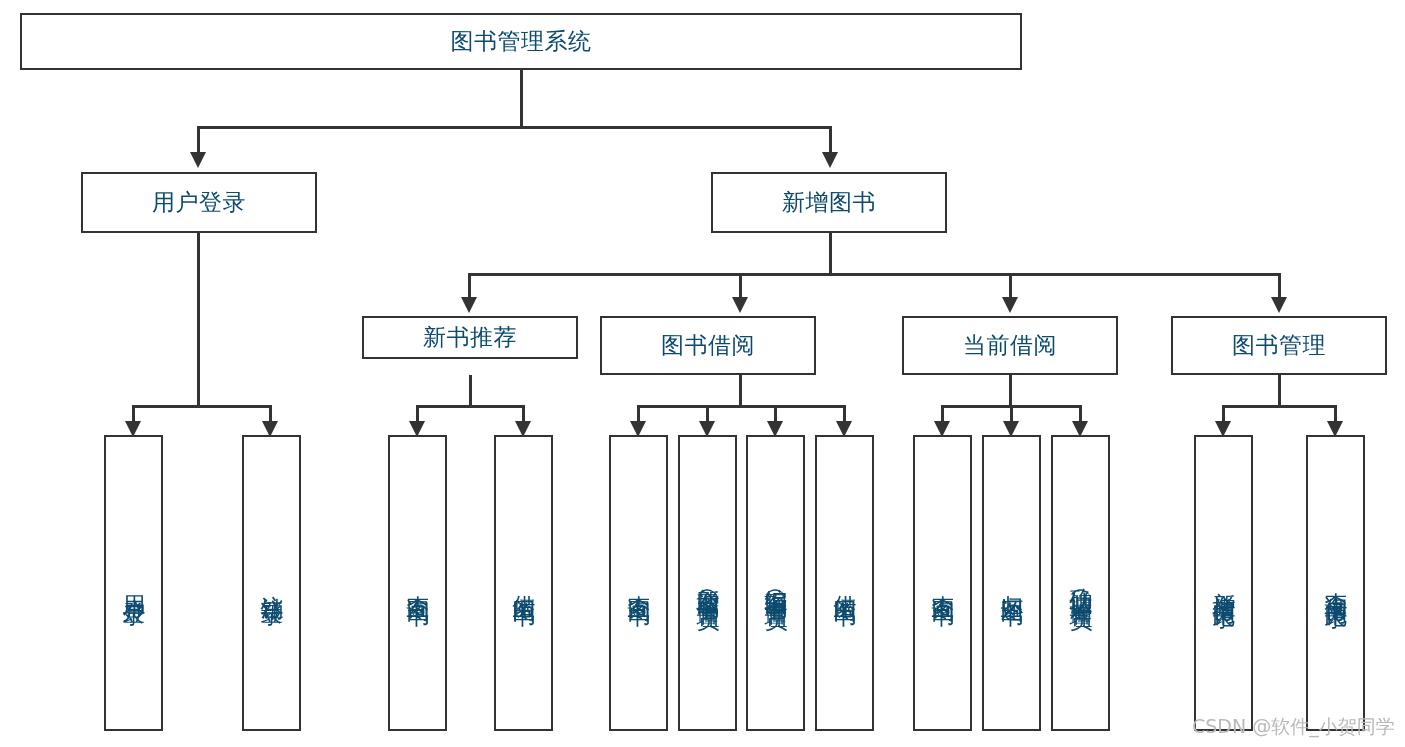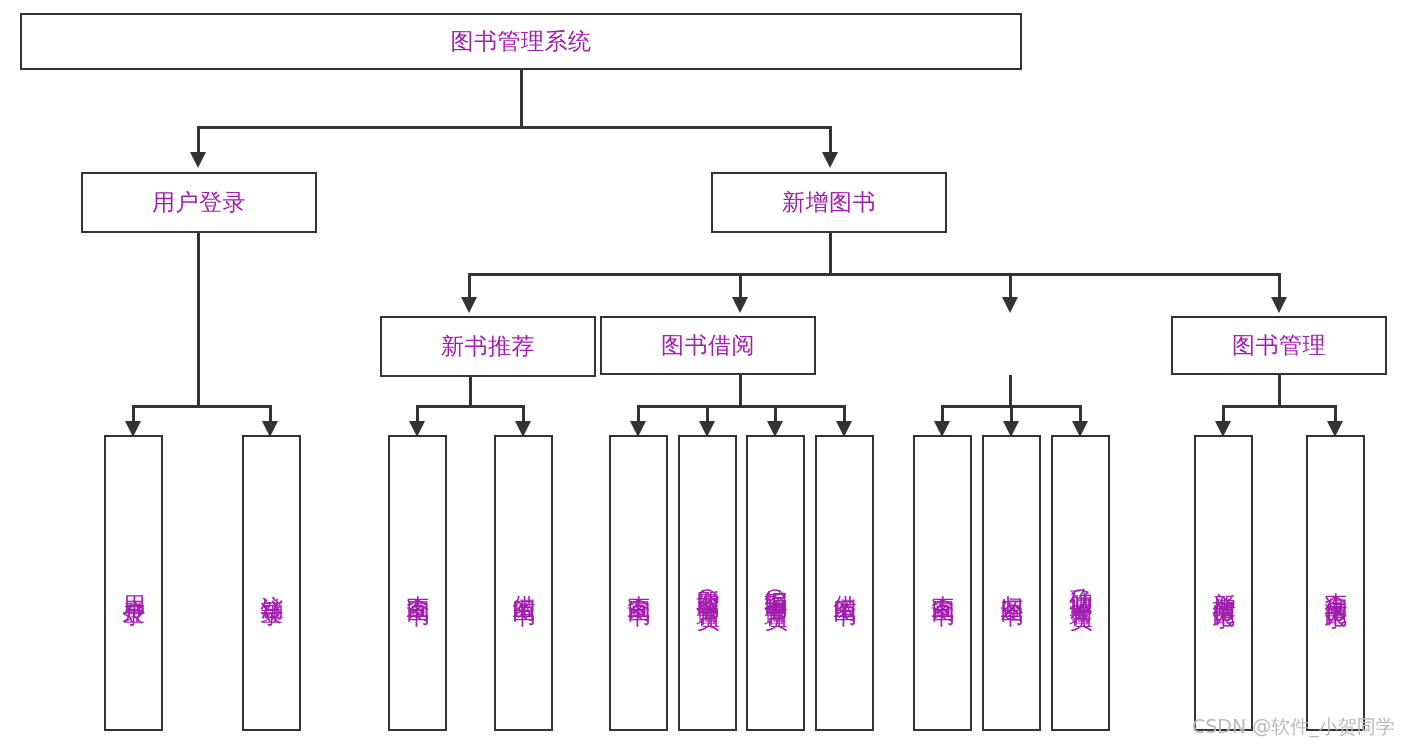--- a/index.html
+++ b/index.html
@@ -20,21 +20,21 @@
   }
   
   .node {
     position: absolute;
     box-sizing: border-box;
     border: 2.5px solid #333333;
     background: #ffffff;
     display: flex;
     align-items: center;
     justify-content: center;
-    color: #a21caf;
+    color: #0c4a6e;
   }
   .node .label {
     display: block;
     text-align: center;
     line-height: 1.18;
     white-space: nowrap;
   }
   
   .node.horiz .label {
     font-size: 23px;
@@ -119,25 +119,28 @@
 
   <div class="vline" style="left:468px; top:273px; width:2.5px; height:24px;"></div>
   <div class="arrow" style="left:461px; top:297px;"></div>
   <div class="vline" style="left:739px; top:273px; width:2.5px; height:24px;"></div>
   <div class="arrow" style="left:732px; top:297px;"></div>
   <div class="vline" style="left:1009px; top:273px; width:2.5px; height:24px;"></div>
   <div class="arrow" style="left:1002px; top:297px;"></div>
   <div class="vline" style="left:1278px; top:273px; width:2.5px; height:24px;"></div>
   <div class="arrow" style="left:1271px; top:297px;"></div>
 
-  <div class="node horiz" style="left:380px; top:316px; width:216px; height:61px;">
+  <div class="node horiz" style="left:362px; top:316px; width:216px; height:43px;">
     <span class="label">新书推荐</span>
   </div>
   <div class="node horiz" style="left:600px; top:316px; width:216px; height:59px;">
     <span class="label">图书借阅</span>
+  </div>
+  <div class="node horiz" style="left:902px; top:316px; width:216px; height:59px;">
+    <span class="label">当前借阅</span>
   </div>
   <div class="node horiz" style="left:1171px; top:316px; width:216px; height:59px;">
     <span class="label">图书管理</span>
   </div>
 
   <div class="vline" style="left:469px; top:375px; width:2.5px; height:30px;"></div>
   <div class="hline" style="left:416px; top:405px; width:108px; height:2.5px;"></div>
   <div class="vline" style="left:416px; top:405px; width:2.5px; height:16px;"></div>
   <div class="arrow" style="left:409px; top:421px;"></div>
   <div class="vline" style="left:522px; top:405px; width:2.5px; height:16px;"></div>

